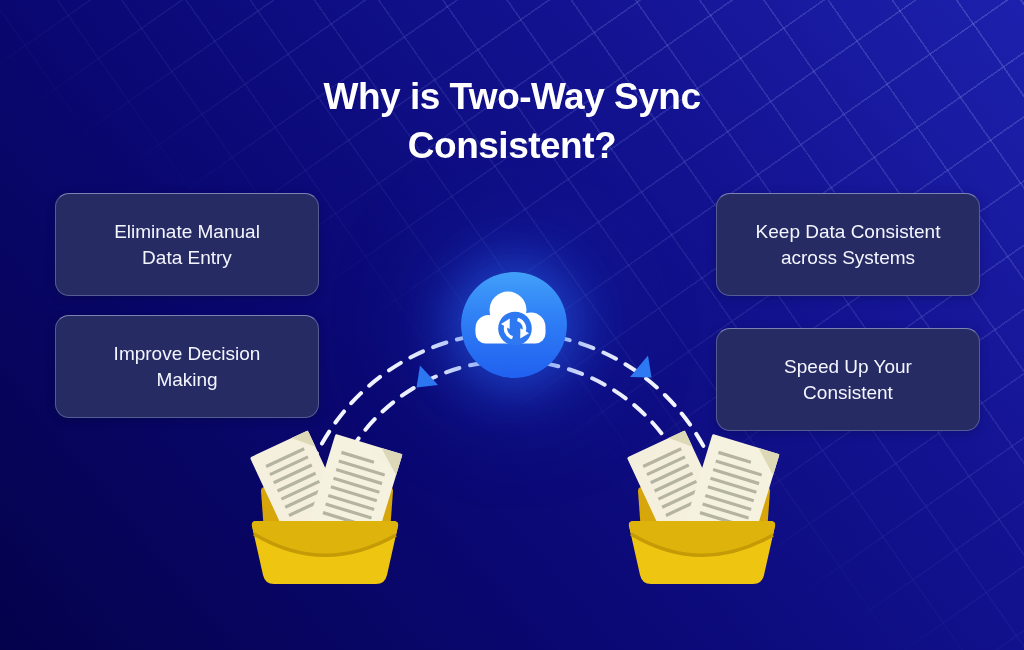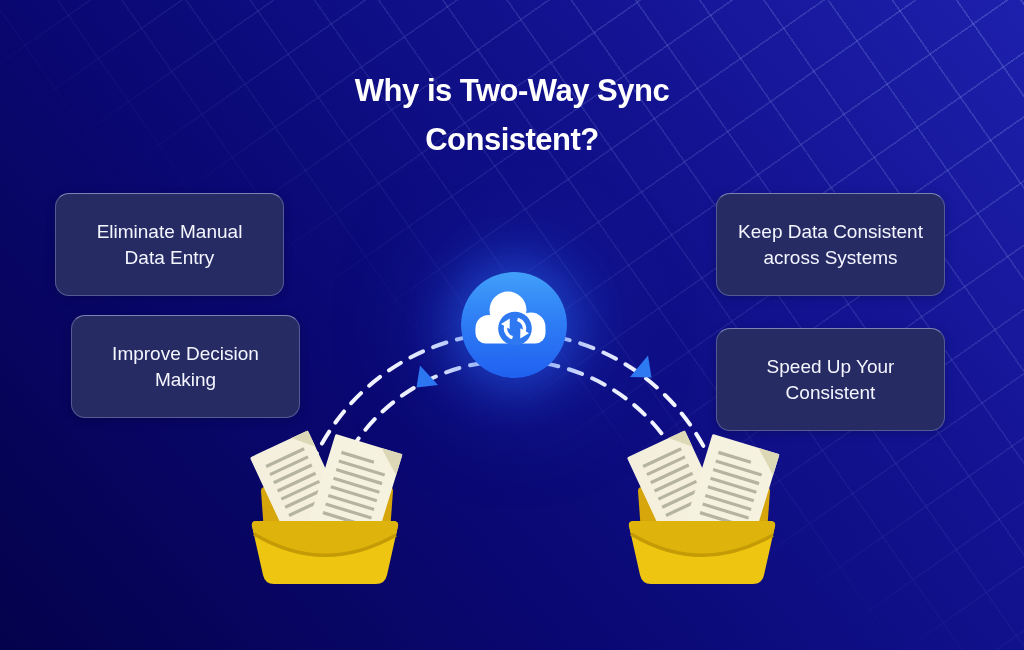--- a/index.html
+++ b/index.html
@@ -19,42 +19,42 @@
         rgba(140,155,235,0) 0px, rgba(140,155,235,0) 51px,
         rgba(140,155,235,.30) 51px, rgba(140,155,235,.30) 52.6px),
       repeating-linear-gradient(145deg,
         rgba(140,155,235,0) 0px, rgba(140,155,235,0) 51px,
         rgba(140,155,235,.30) 51px, rgba(140,155,235,.30) 52.6px);
     -webkit-mask-image:linear-gradient(to bottom left,rgba(0,0,0,.95) 0%,rgba(0,0,0,.5) 32%,rgba(0,0,0,0) 58%);
     mask-image:linear-gradient(to bottom left,rgba(0,0,0,.95) 0%,rgba(0,0,0,.5) 32%,rgba(0,0,0,0) 58%);
   }
   .title{
     position:absolute;left:0;right:0;top:63px;
-    margin:3px;text-align:center;
-    color:#ffffff;font-size:31px;font-weight:700;
+    margin:9px;text-align:center;
+    color:#ffffff;font-size:37px;font-weight:700;
     line-height:49px;letter-spacing:-0.5px;
   }
   .title span{display:block;}
   .card{
-    position:absolute;width:229px;height:103px;
+    position:absolute;width:264px;height:103px;
     background:#272b64;
     border:1px solid rgba(173,185,240,.35);
     border-top-color:rgba(210,220,255,.5);
     border-radius:14px;
     display:flex;align-items:center;justify-content:center;
     padding:0 18px;
     box-shadow:0 2px 10px rgba(2,2,40,.25);
   }
   .card .card-text{
     color:#f4f6ff;font-size:19px;line-height:26px;font-weight:500;
     text-align:center;width:100%;
   }
   .card .card-text span{display:block;}
   .card1{left:55px;top:193px;}
-  .card2{left:55px;top:315px;margin-left:16px;}
+  .card2{left:55px;top:315px;}
   .card3{left:716px;top:193px;}
   .card4{left:716px;top:328px;}
   .arcs{position:absolute;left:0;top:0;width:1024px;height:650px;pointer-events:none;}
   .badge{
     position:absolute;left:461px;top:272px;width:106px;height:106px;
     border-radius:50%;
     background:linear-gradient(180deg,#41a0fa 0%,#2e7cf5 48%,#2061f0 100%);
     box-shadow:0 0 46px 14px rgba(45,105,245,.45),0 0 100px 34px rgba(30,80,230,.25);
   }
   .badge svg{position:absolute;inset:0;}

